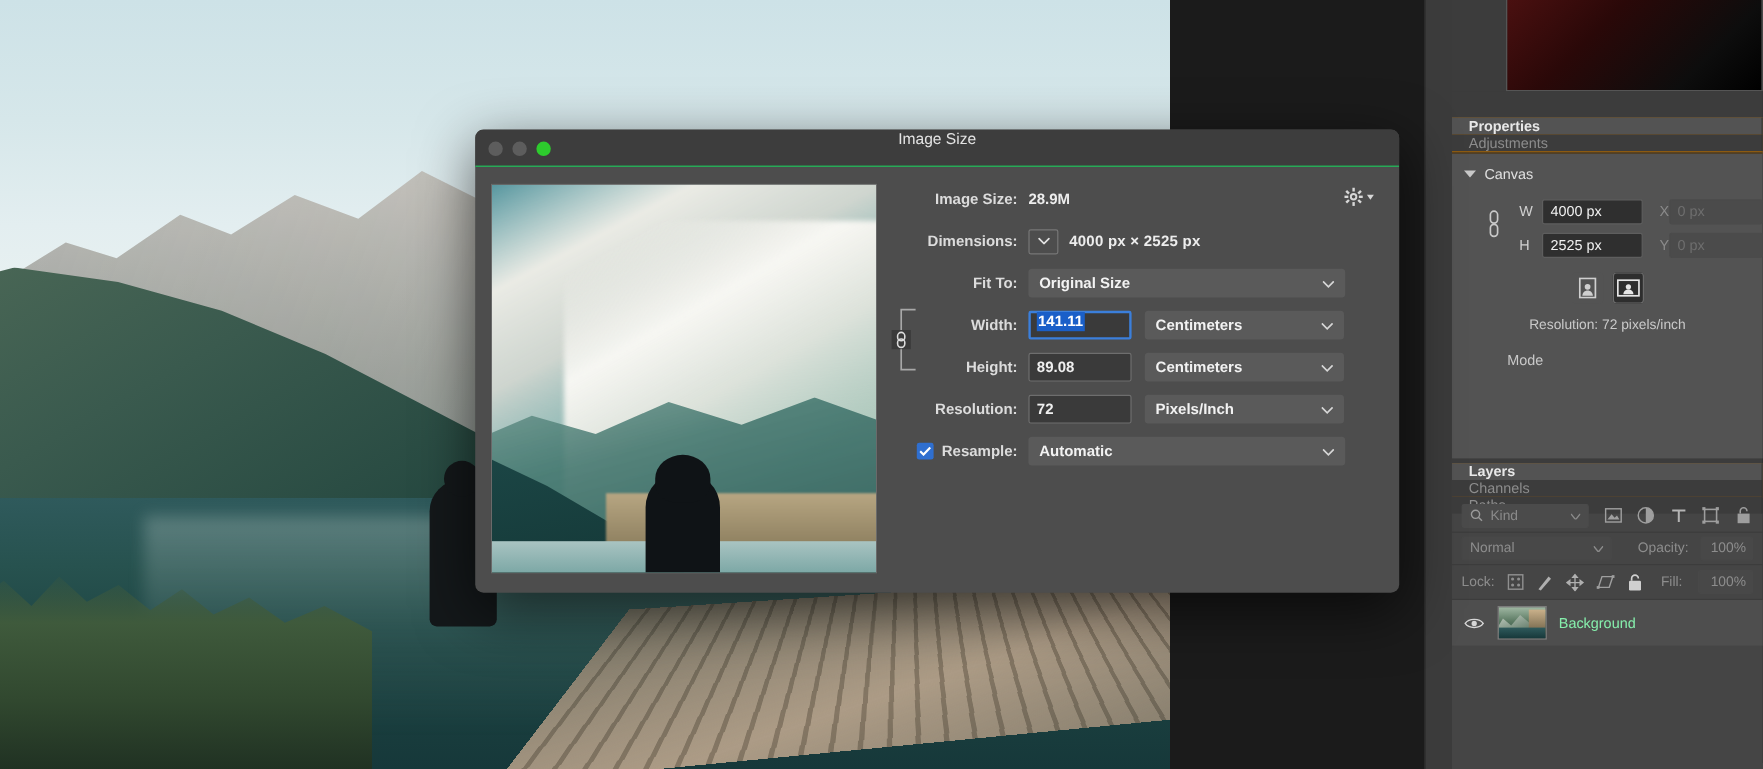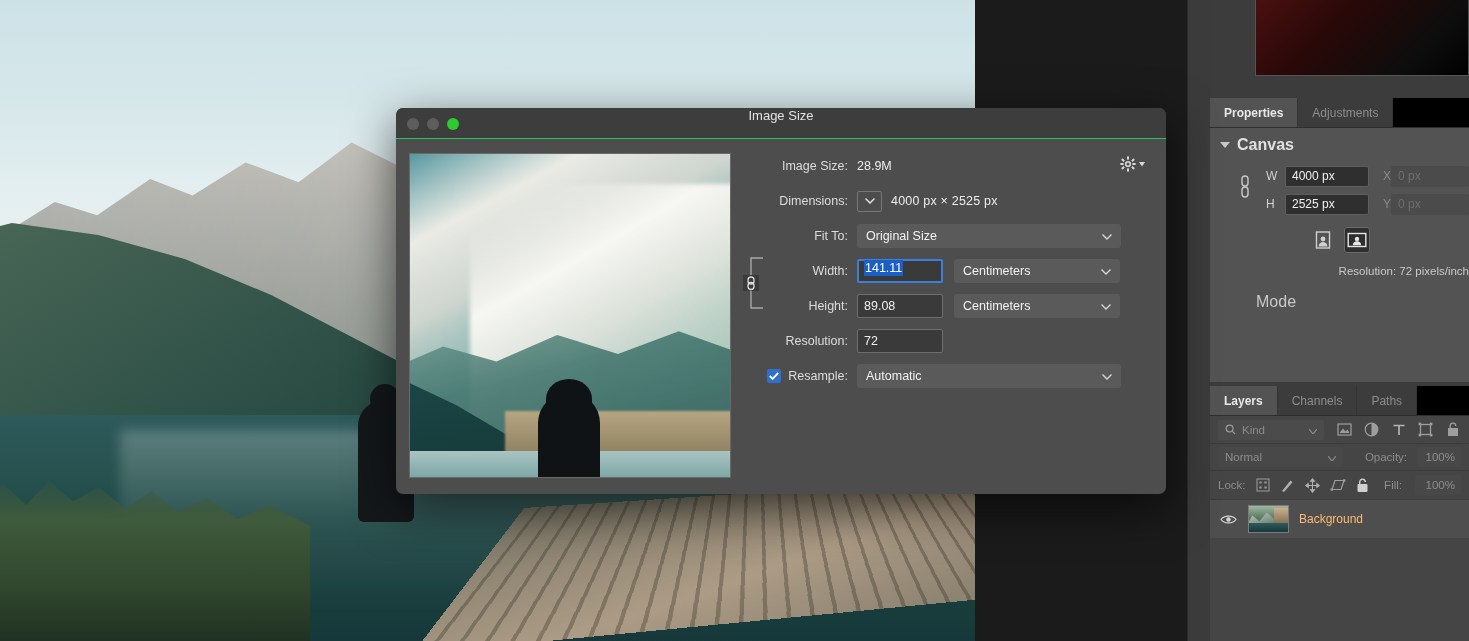--- a/index.html
+++ b/index.html
@@ -109,22 +109,23 @@
   }
   .swatch-strip {
     position: absolute; left: 0; top: 0; width: 46px; height: 96px;
     background: #3c3c3c;
   }
   .dock-gap { position: absolute; left: 0; top: 76px; width: 259px; height: 22px; background: #3c3c3c; }
 
   
   .panel { position: absolute; left: 0; width: 259px; background: #454545; }
   .tabbar {
-    display: flex; height: 30px; background: #000000;
+    display: flex; height: 30px; background: #a16207;
     border-bottom: 1px solid #2e2e2e;
+    flex-direction: column;
   }
   .tab {
     display: flex; align-items: center; padding: 0 14px;
     font-size: 12px; color: #8d8d8d; background: #3c3c3c;
     border-right: 1px solid #343434; white-space: nowrap;
   }
   .tab.active { background: #535353; color: #e8e8e8; font-weight: bold; }
 
   
   #properties-panel { top: 98px; height: 284px; background: #535353; }
@@ -144,21 +145,21 @@
   .doc-label { font-size: 12px; color: #d3d3d3; }
 
   .section-head {
     display: flex; align-items: center; gap: 7px;
     height: 26px; padding: 0 10px; margin-top: 4px;
   }
   .chev-sm {
     width: 0; height: 0; border-left: 5px solid transparent;
     border-right: 5px solid transparent; border-top: 6px solid #c8c8c8;
   }
-  .section-title { font-size: 16px; color: #e0e0e0; font-weight: bold; }
+  .section-title { font-size: 12px; color: #e0e0e0; font-weight: normal; }
 
   .canvas-fields { position: relative; padding: 4px 0 0 0; }
   .cf-row { display: flex; align-items: center; height: 28px; padding-left: 56px; }
   .cf-lbl { width: 22px; font-size: 12px; color: #d0d0d0; text-align: left; }
   .cf-input {
     width: 84px; height: 21px; background: #2f2f2f; border: 1px solid #5e5e5e;
     border-radius: 2px; color: #f0f0f0; font-size: 12px;
     font-family: "Liberation Sans", sans-serif; padding: 0 6px; outline: none;
   }
   .cf-lbl2 { width: 22px; padding-left: 14px; font-size: 12px; color: #8a8a8a; }
@@ -168,22 +169,22 @@
   .chain-canvas {
     position: absolute; left: 26px; top: 12px; width: 18px; height: 34px;
     display: flex; align-items: center; justify-content: center;
   }
   .orient-row { display: flex; gap: 8px; justify-content: center; margin-top: 9px; }
   .orient-btn {
     width: 26px; height: 26px; border-radius: 3px; background: #535353;
     display: flex; align-items: center; justify-content: center;
   }
   .orient-btn.active { background: #2e2e2e; box-shadow: inset 0 0 0 1px #6a6a6a; }
-  .res-line { text-align: right; font-size: 11.5px; color: #c9c9c9; margin-top: 12px; }
-  .mode-line { font-size: 16px; color: #c9c9c9; padding: 16px 0 0 46px; }
+  .res-line { text-align: center; font-size: 11.5px; color: #c9c9c9; margin-top: 12px; }
+  .mode-line { font-size: 12px; color: #c9c9c9; padding: 16px 0 0 46px; }
 
   
   #layers-panel { top: 386px; height: 255px; background: #454545; }
   .filter-row {
     display: flex; align-items: center; height: 28px; padding: 0 8px; gap: 6px;
     border-bottom: 1px solid #3c3c3c;
   }
   .kind-select {
     display: flex; align-items: center; gap: 6px;
     width: 108px; height: 20px; background: #4b4b4b; border: 1px solid #4b4b4b;
@@ -232,21 +233,21 @@
     clip-path: polygon(0% 100%, 22% 30%, 42% 62%, 64% 14%, 100% 72%, 100% 100%);
   }
   .layer-thumb .lt-tan {
     position:absolute; right:0; top:2px; width:14px; height:20px;
     background: linear-gradient(180deg,#c9b08a,#6d6046);
   }
   .layer-thumb .lt-water {
     position:absolute; left:0; bottom:0; width:100%; height:9px;
     background: linear-gradient(180deg,#2f5a5c,#17383a);
   }
-  .layer-name { font-size: 12px; color: #fdba74; }
+  .layer-name { font-size: 12px; color: #86efac; }
 
   
   #dialog {
     position: absolute; left: 396px; top: 108px; width: 770px; height: 386px;
     background: #4d4d4d; border-radius: 7px;
     box-shadow: 0 14px 48px rgba(0,0,0,.62);
     overflow: hidden;
   }
   .titlebar {
     position: relative; height: 31px; background: #3d3d3d;
@@ -300,21 +301,21 @@
   }
   .pv-person {
     position:absolute; left:128px; bottom:0; width:62px; height:84px;
     background:#0f1316; border-radius: 30px 30px 0 0;
   }
   .pv-person::after {
     content:""; position:absolute; left:8px; top:-14px; width:46px; height:40px;
     background:#0f1316; border-radius:50% 50% 40% 40%;
   }
 
-  .fields { flex: 1; padding-left: 18px; position: relative; }
+  .fields { flex: 1; padding-left: 18px; position: relative; font-weight: bold; }
   .gear {
     position: absolute; right: 8px; top: 3px; display: flex; align-items: center; gap: 3px;
   }
   .frow { display: flex; align-items: center; height: 26px; margin-bottom: 9px; }
   .flabel {
     width: 108px; text-align: right; padding-right: 9px;
     font-size: 12.5px; color: #dcdcdc; flex: none;
   }
   .fvalue { font-size: 12.5px; color: #ededed; }
   .dim-chev-btn {
@@ -682,20 +683,28 @@
               <svg width="10" height="6" viewBox="0 0 10 6">
                   <path d="M0.5 0.5 L5 5 L9.5 0.5" fill="none" stroke="#d6d6d6" stroke-width="1.4"></path>
                 </svg>
             </span>
           </span>
         </div>
 
         <div class="frow">
           <span class="flabel">Resolution:</span>
           <span class="tinput" style="line-height:22px;"><span>72</span></span>
+          <span class="select sel-unit">
+            <span>Pixels/Inch</span>
+            <span class="caret">
+              <svg width="10" height="6" viewBox="0 0 10 6">
+                  <path d="M0.5 0.5 L5 5 L9.5 0.5" fill="none" stroke="#d6d6d6" stroke-width="1.4"></path>
+                </svg>
+            </span>
+          </span>
         </div>
 
         <div class="resample-row">
           <span class="rs-check-wrap">
             <span class="checkbox">
               <svg width="10" height="8" viewBox="0 0 10 8">
                 <path d="M0.8 4 L3.6 6.8 L9.2 1" fill="none" stroke="#ffffff" stroke-width="1.8"></path>
               </svg>
             </span>
             <span class="rs-label">Resample:</span>

